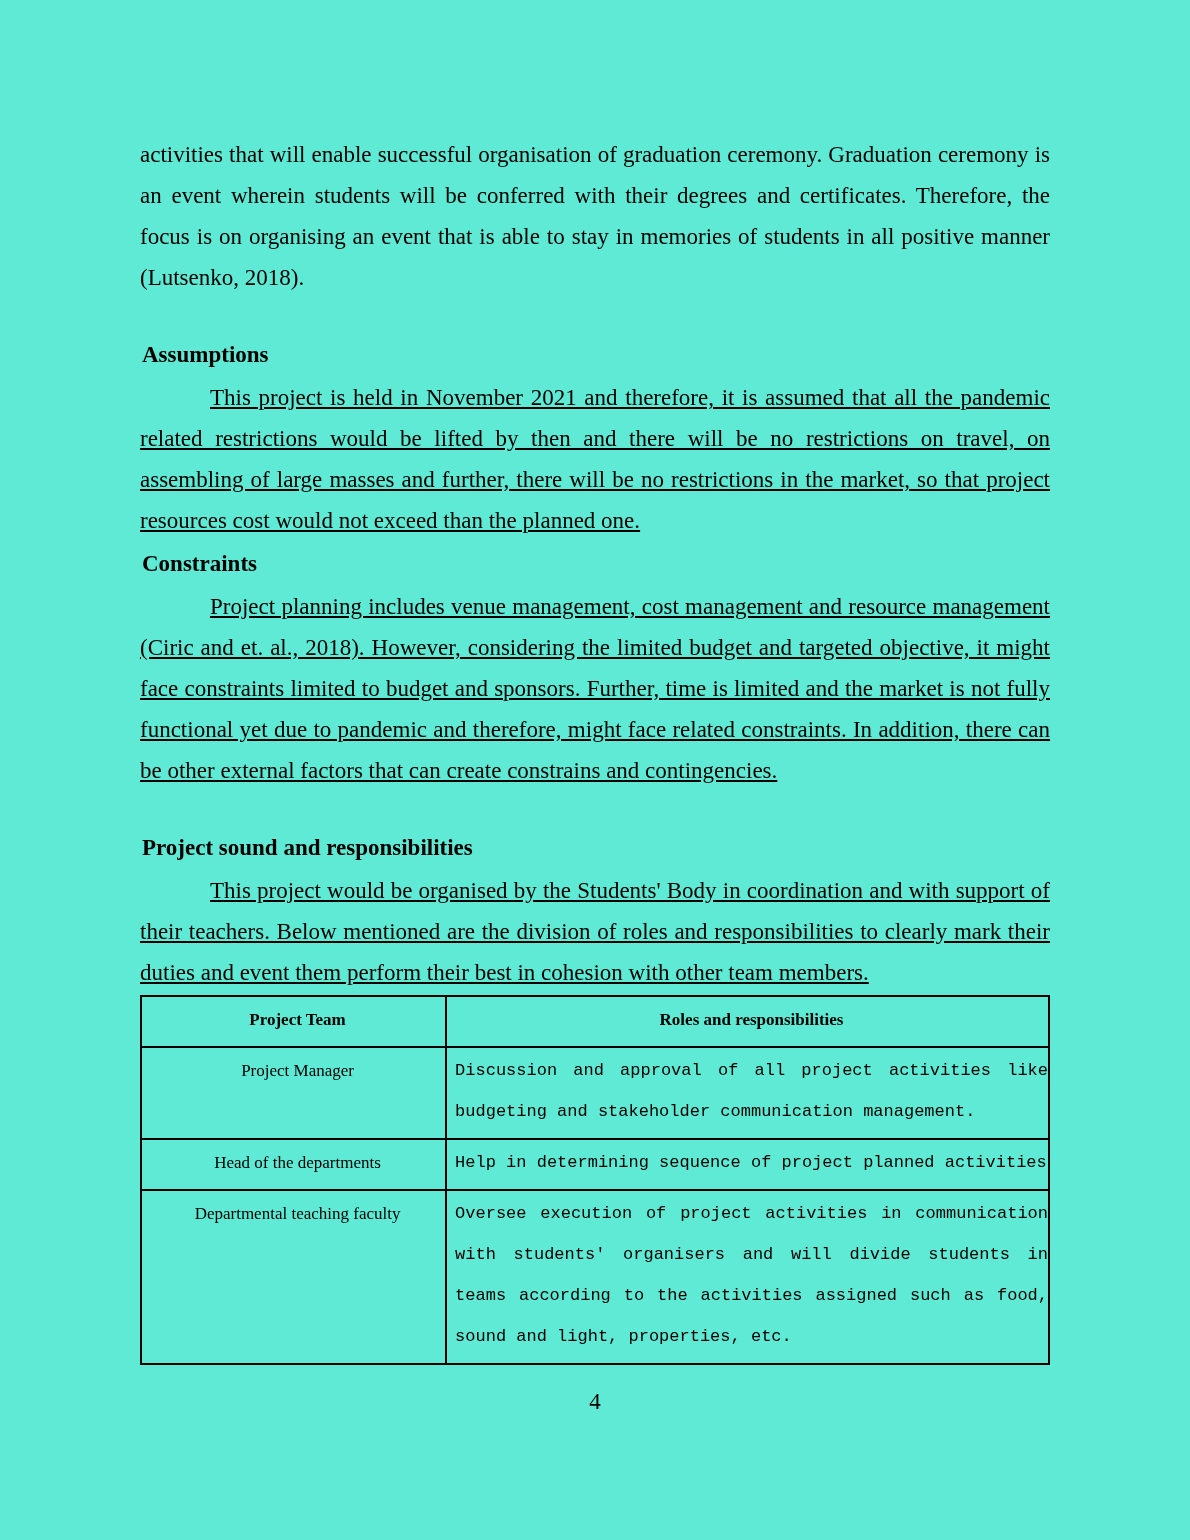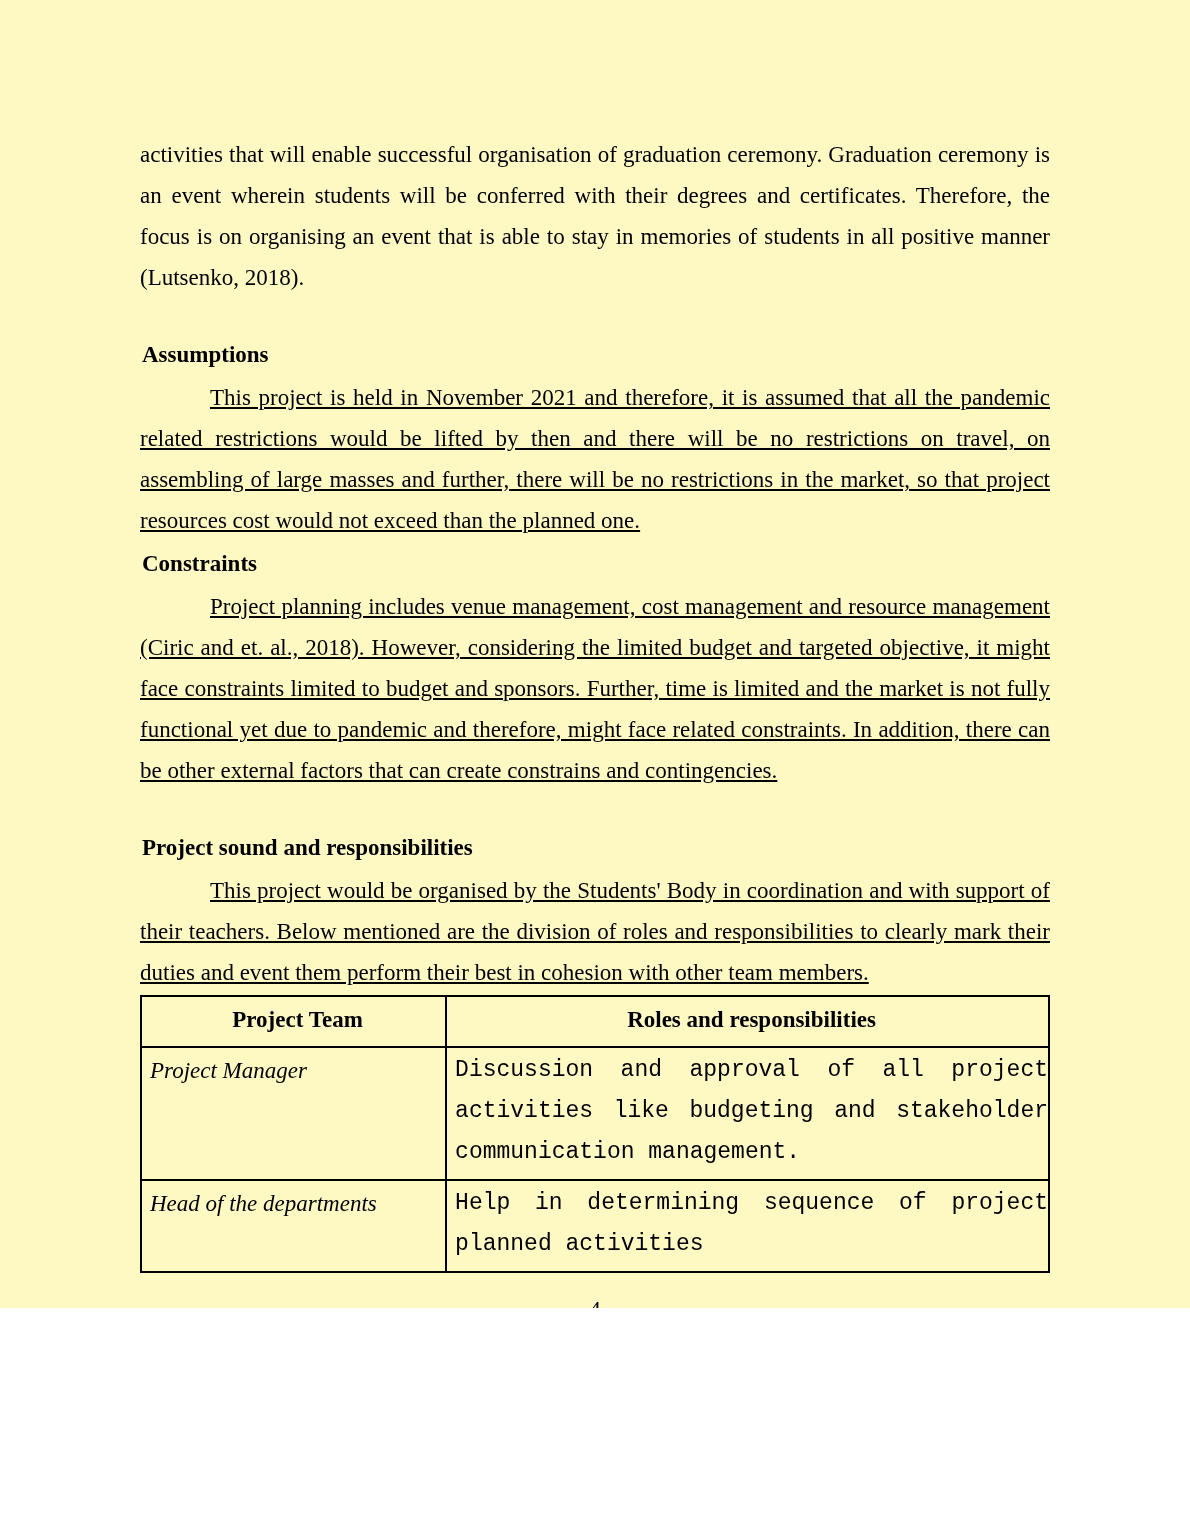--- a/index.html
+++ b/index.html
@@ -3,24 +3,24 @@
 <meta charset="utf-8">
 <style>
   html, body {
     margin: 0;
     padding: 0;
     background: #ffffff;
   }
   .page {
     position: relative;
     width: 1190px;
-    height: 1308px;
+    height: 1540px;
     box-sizing: border-box;
     padding: 134px 140px 0 140px;
-    background: #fef9c3;
+    background: #5eead4;
     color: #000000;
     font-family: "Liberation Serif", serif;
     font-size: 23px;
     line-height: 41px;
   }
   .body-text {
     margin: 0;
     text-align: justify;
   }
   .body-text.indent {
@@ -43,30 +43,29 @@
     border-collapse: collapse;
     table-layout: fixed;
   }
   table.roles-table col.col-team  { width: 33.6%; }
   table.roles-table col.col-roles { width: 66.4%; }
   table.roles-table th,
   table.roles-table td {
     border: 2px solid #000000;
     padding: 2px 0 6px 8px;
     vertical-align: top;
-    font-size: 23px;
+    font-size: 17px;
     line-height: 41px;
   }
   table.roles-table th {
     font-weight: bold;
     text-align: center;
   }
   td.cell-team {
-    text-align: left;
-    font-style: italic;
+    text-align: center;
   }
   td.cell-roles {
     text-align: justify;
     font-family: Liberation Mono, monospace;
   }
   .page-number {
     margin-top: 16px;
     text-align: center;
     line-height: 41px;
   }
@@ -100,18 +99,22 @@
     </thead>
     <tbody>
       <tr>
         <td class="cell-team">Project Manager</td>
         <td class="cell-roles">Discussion and approval of all project activities like budgeting and stakeholder communication management.</td>
       </tr>
       <tr>
         <td class="cell-team">Head of the departments</td>
         <td class="cell-roles">Help in determining sequence of project planned activities</td>
       </tr>
+      <tr>
+        <td class="cell-team">Departmental teaching faculty</td>
+        <td class="cell-roles">Oversee execution of project activities in communication with students' organisers and will divide students in teams according to the activities assigned such as food, sound and light, properties, etc.</td>
+      </tr>
     </tbody>
   </table>
 
   <div class="page-number">4</div>
 
 </div>
 
 </body></html>

